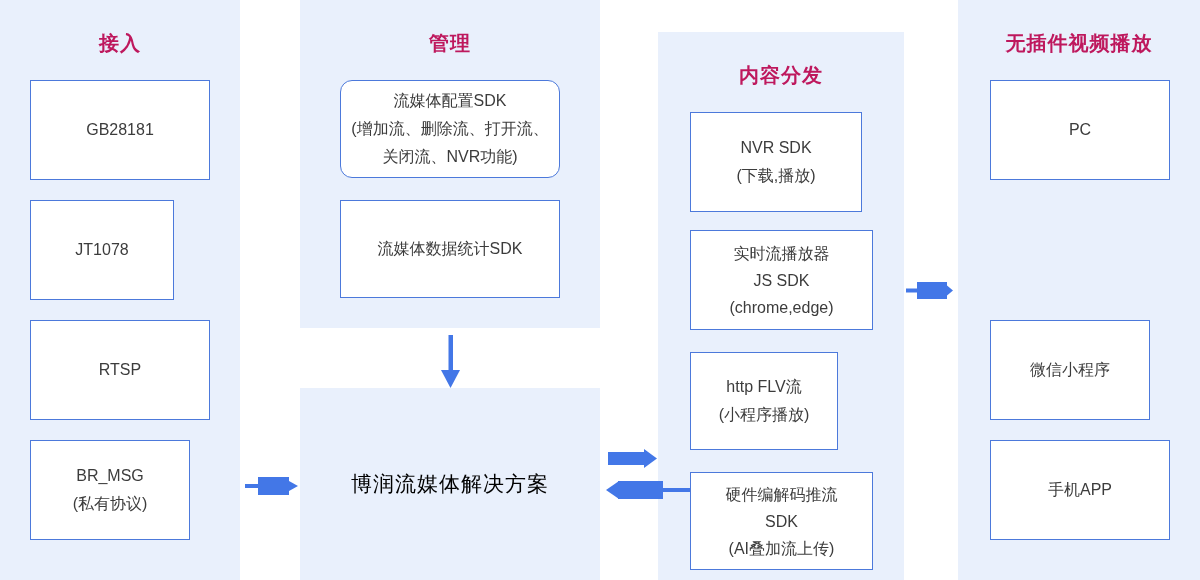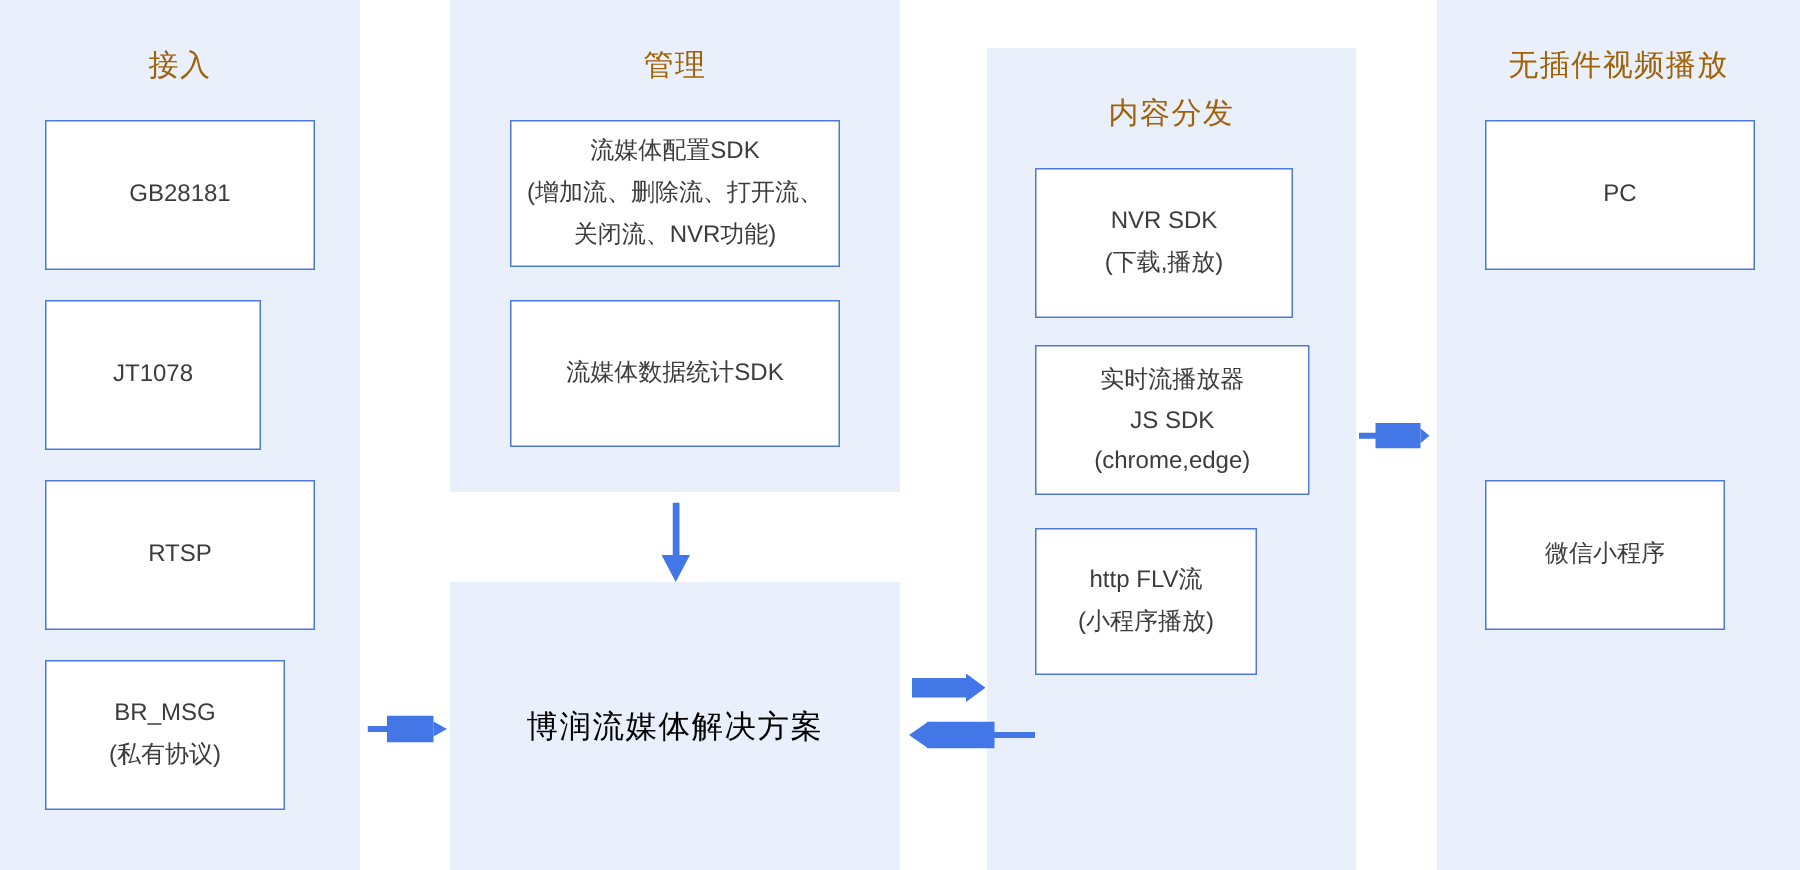--- a/index.html
+++ b/index.html
@@ -12,22 +12,22 @@
   }
   .panel{
     position:absolute;
     background:#e9f0fc;
   }
   .col-title{
     position:absolute;
     top:30px;left:0;right:0;
     text-align:center;
     font-size:20px;
-    font-weight:400;
-    color:#a16207;
+    font-weight:700;
+    color:#be185d;
     letter-spacing:1px;
   }
   .node{
     position:absolute;
     box-sizing:border-box;
     background:#ffffff;
     border:1.5px solid #4c79db;
     display:flex;
     align-items:center;
     justify-content:center;
@@ -63,44 +63,48 @@
     <div class="col-title">接入</div>
     <div class="node" style="left:30px;top:80px;width:180px;height:100px;">GB28181</div>
     <div class="node" style="left:30px;top:200px;width:144px;height:100px;">JT1078</div>
     <div class="node" style="left:30px;top:320px;width:180px;height:100px;">RTSP</div>
     <div class="node" style="left:30px;top:440px;width:160px;height:100px;">BR_MSG
 (私有协议)</div>
   </div>
 
   <div class="panel" style="left:300px;top:0;width:300px;height:328px;">
     <div class="col-title">管理</div>
-    <div class="node" style="left:40px;top:80px;width:220px;height:98px;">流媒体配置SDK
+    <div class="node" style="left:40px;top:80px;width:220px;height:98px;border-radius:12px;">流媒体配置SDK
 (增加流、删除流、打开流、
 关闭流、NVR功能)</div>
     <div class="node" style="left:40px;top:200px;width:220px;height:98px;">流媒体数据统计SDK</div>
   </div>
 
   <div class="panel" style="left:300px;top:388px;width:300px;height:192px;"></div>
   <div class="solution-label">博润流媒体解决方案</div>
 
   <div class="panel" style="left:658px;top:0;width:246px;height:580px;margin-top:32px;">
     <div class="col-title">内容分发</div>
     <div class="node" style="left:32px;top:80px;width:172px;height:100px;">NVR SDK
 (下载,播放)</div>
     <div class="node" style="left:32px;top:198px;width:183px;height:100px;line-height:27px;">实时流播放器
 JS SDK
 (chrome,edge)</div>
     <div class="node" style="left:32px;top:320px;width:148px;height:98px;">http FLV流
 (小程序播放)</div>
+    <div class="node" style="left:32px;top:440px;width:183px;height:98px;line-height:27px;">硬件编解码推流
+SDK
+(AI叠加流上传)</div>
   </div>
 
   <div class="panel" style="left:958px;top:0;width:242px;height:580px;">
     <div class="col-title">无插件视频播放</div>
     <div class="node" style="left:32px;top:80px;width:180px;height:100px;">PC</div>
     <div class="node" style="left:32px;top:320px;width:160px;height:100px;">微信小程序</div>
+    <div class="node" style="left:32px;top:440px;width:180px;height:100px;">手机APP</div>
   </div>
 
   <div class="arrow" style="left:245px;top:477px;">
     <svg width="53" height="18" viewBox="0 0 53 18">
       <rect class="arrow-fill" x="0" y="7" width="14" height="4"></rect>
       <rect class="arrow-fill" x="13" y="0" width="31" height="18"></rect>
       <polygon class="arrow-fill" points="44,4 53,9 44,14"></polygon>
     </svg>
   </div>
 

